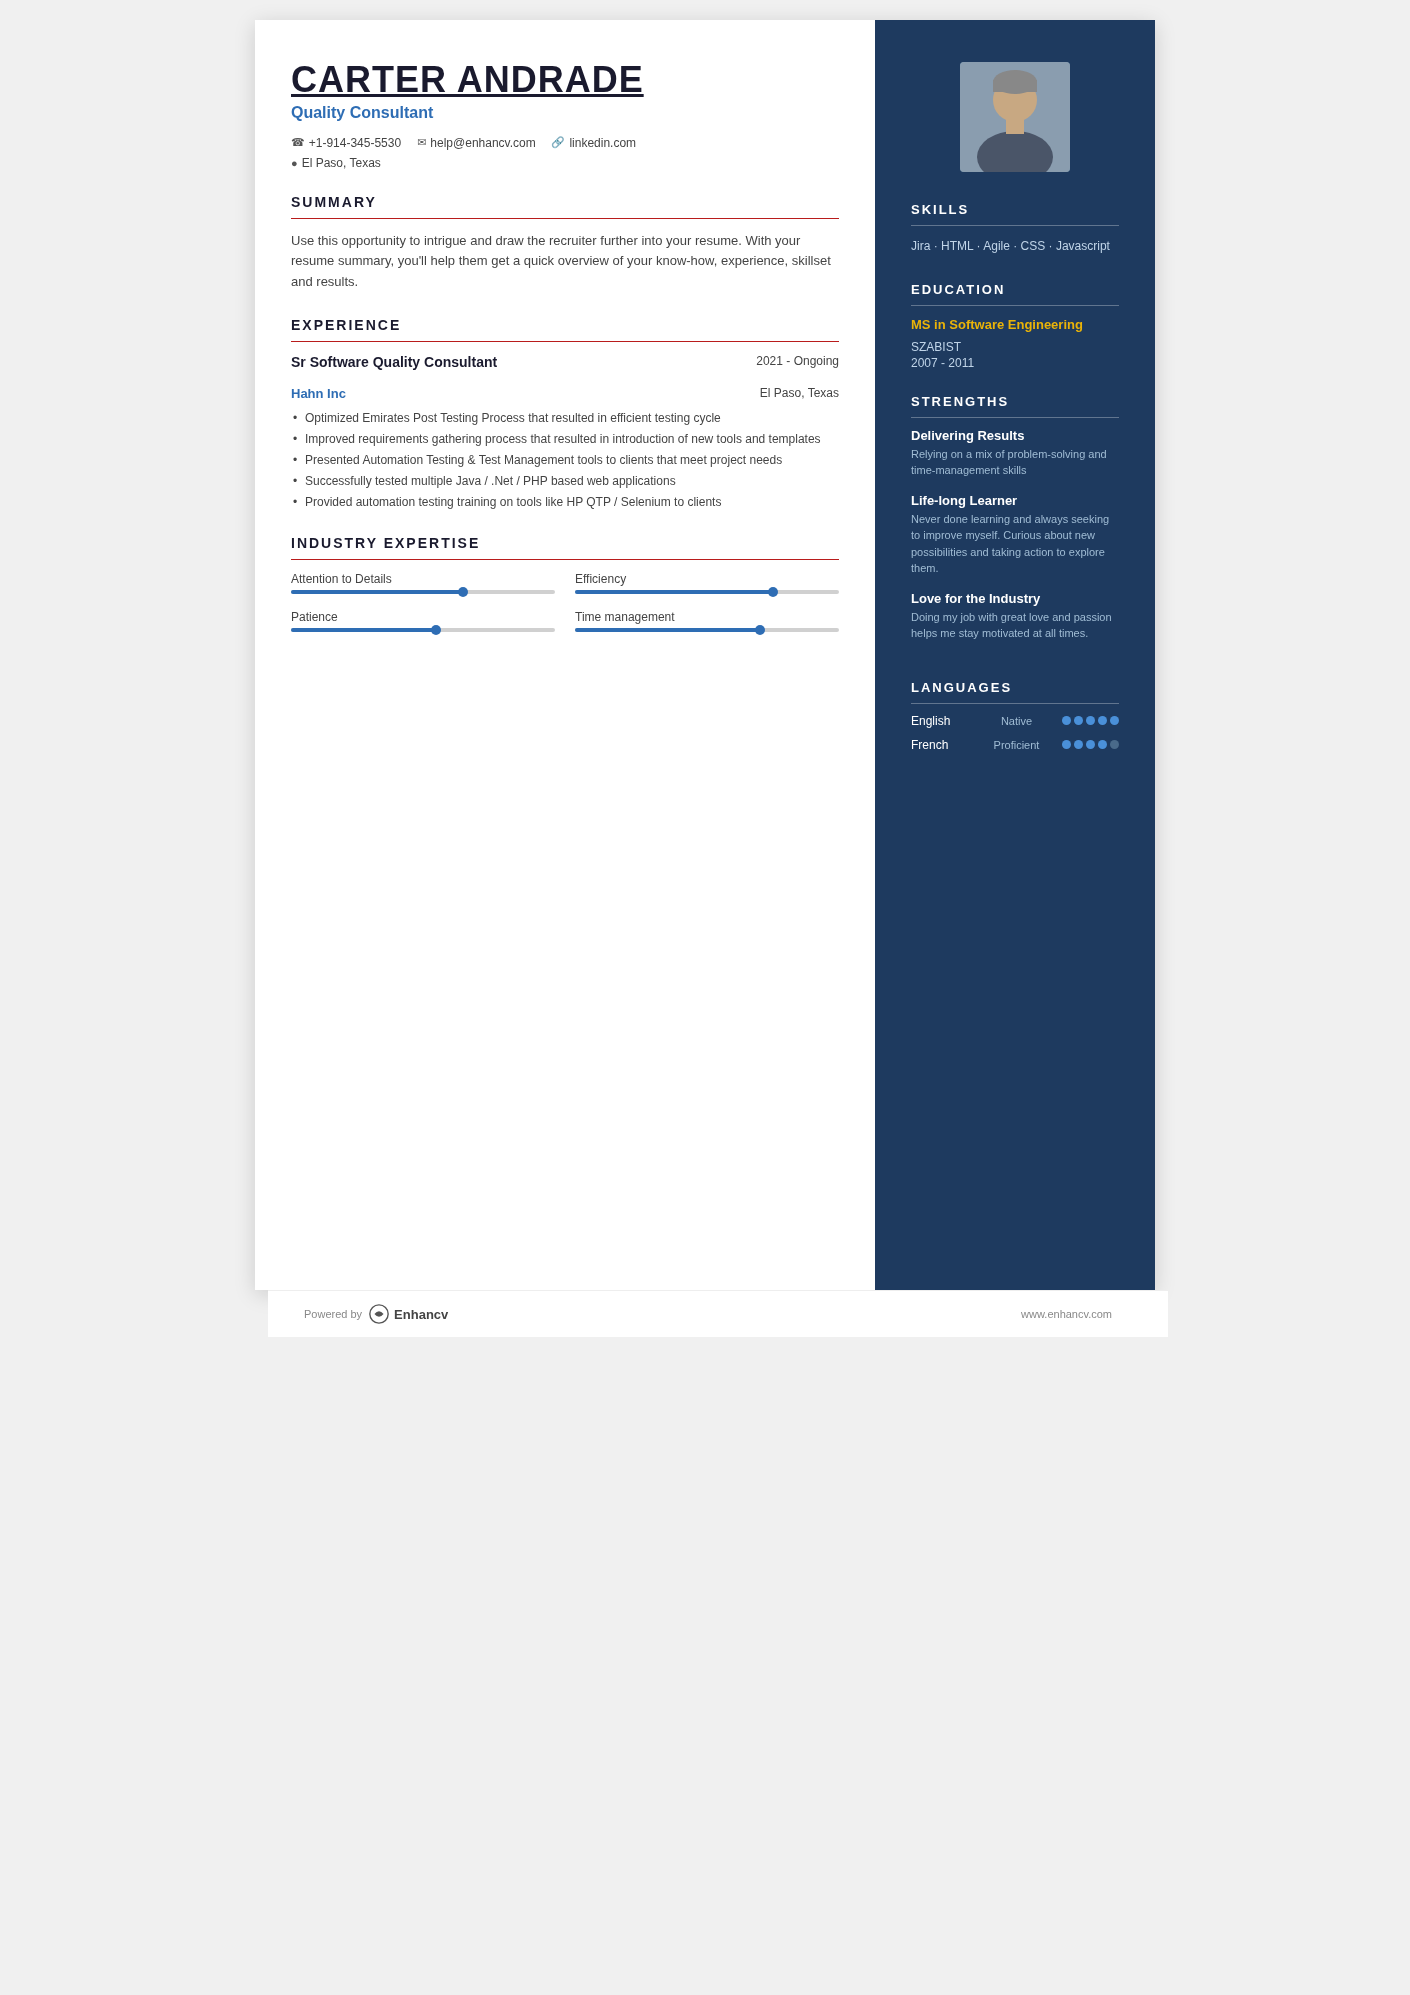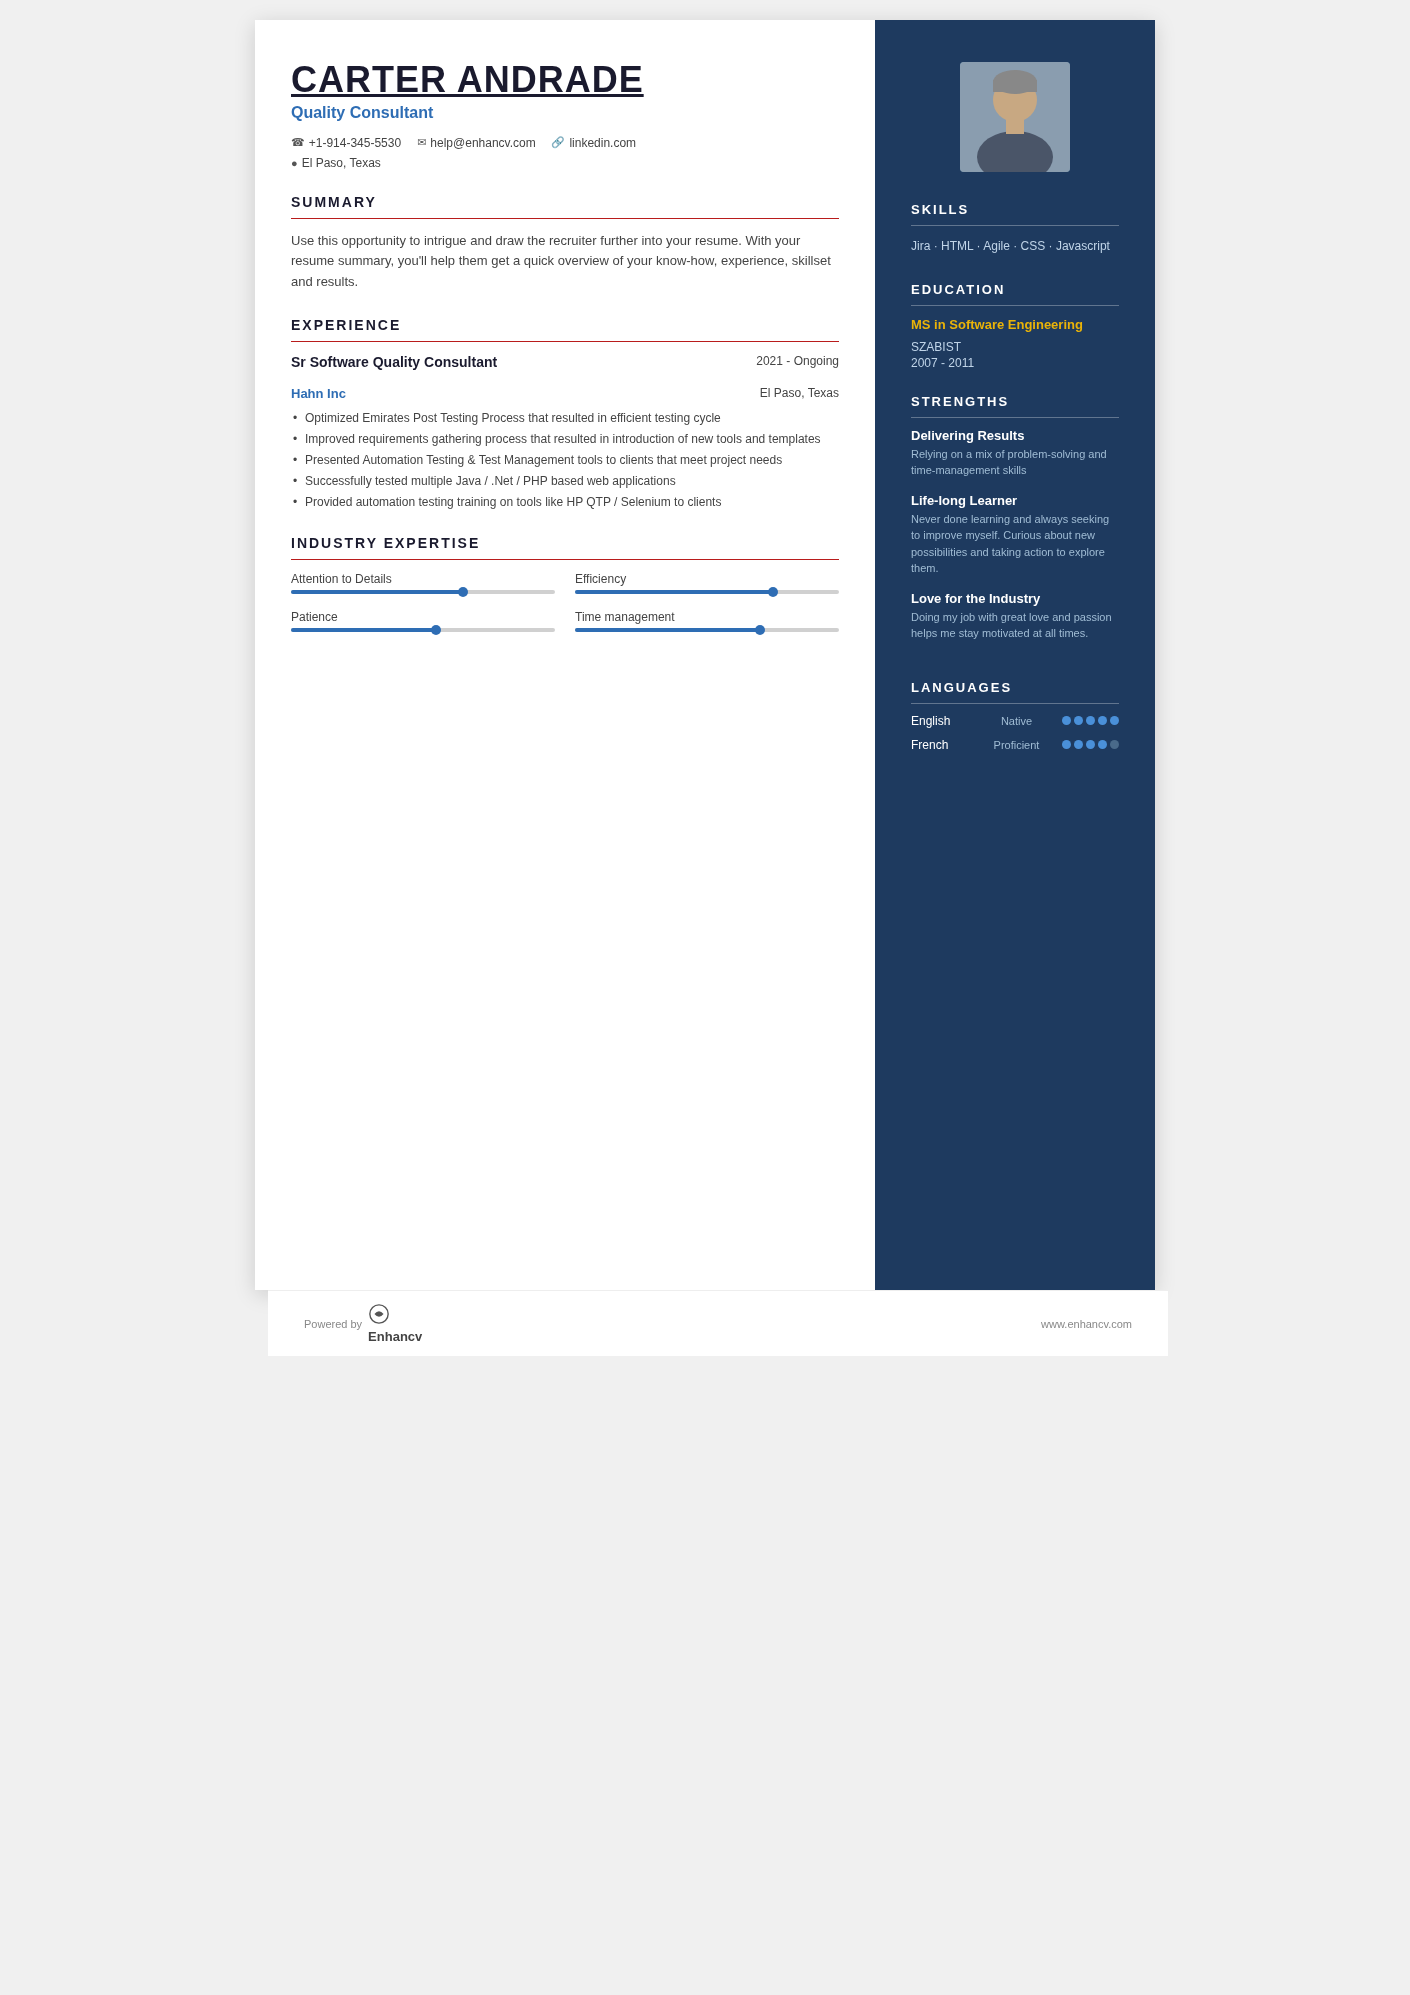--- a/index.html
+++ b/index.html
@@ -297,47 +297,46 @@
     }
     .dot-empty {
       background: #4a6a8a;
     }
     
     .footer {
       width: 900px;
       display: flex;
       justify-content: space-between;
       align-items: center;
-      padding: 12px 36px 12px 36px;
+      padding: 12px 56px 12px 36px;
       background: white;
       border-top: 1px solid #eee;
       margin-left: 26px;
     }
     .footer-left {
       font-size: 11px;
       color: #888;
       font-family: 'Arial', sans-serif;
       display: flex;
       align-items: center;
       gap: 6px;
     }
     .footer-right {
       font-size: 11px;
       color: #888;
       font-family: 'Arial', sans-serif;
     }
     .enhancv-logo {
       display: flex;
-      align-items: flex-start;
+      align-items: center;
       gap: 4px;
       font-size: 13px;
       font-weight: 600;
       color: #444;
       font-family: 'Arial', sans-serif;
-      flex-direction: column;
     }
     .logo-icon {
       width: 22px;
       height: 22px;
     }
     .page-outer {
       display: flex;
       flex-direction: column;
       align-items: center;
     }

